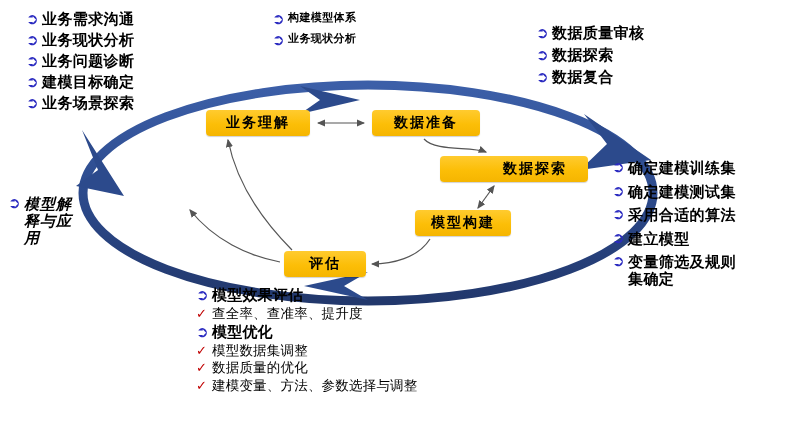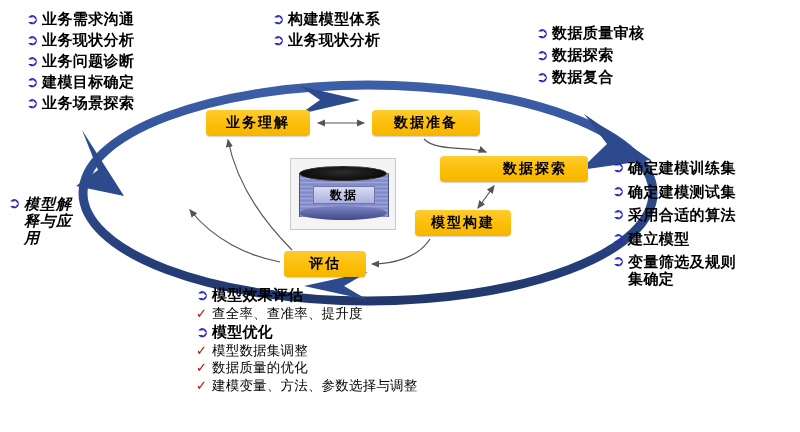--- a/index.html
+++ b/index.html
@@ -25,21 +25,21 @@
   }
   .bullet.check{color:#c00000;font-size:13px;}
   .litext{
     color:#000;
     font-weight:bold;
     white-space:pre-line;
   }
 
   .list-a .litext{font-size:15px;letter-spacing:.4px;}
   .list-a .li{margin-bottom:6px;}
-  .list-b .litext{font-size:15px;letter-spacing:.4px;}
+  .list-b .litext{font-size:11px;letter-spacing:.4px;}
   .list-b .li{margin-bottom:6px;}
   .list-c .litext{font-size:15px;letter-spacing:.4px;}
   .list-c .li{margin-bottom:7px;}
   .list-d .litext{font-size:15px;letter-spacing:1px;line-height:1.12;font-style:italic;}
   .list-e .litext{font-size:15px;letter-spacing:.4px;line-height:1.1;}
   .list-e .li{margin-bottom:7px;}
   .list-f .li{margin-bottom:4px;}
   .list-f .litext{font-size:14px;letter-spacing:.2px;}
   .list-f .li.strong .litext{font-size:15px;font-weight:bold;}
   .list-f .li.sub .litext{font-weight:normal;font-size:13.5px;}
@@ -148,28 +148,20 @@
 
     <line x1="478" y1="208" x2="494" y2="186" stroke="#555" stroke-width="1.2" marker-end="url(#ah)" marker-start="url(#ahb)"></line>
 
     <path d="M430,239 C418,258 392,264 372,264" fill="none" stroke="#555" stroke-width="1.2" marker-end="url(#ah)"></path>
 
     <path d="M280,262 C248,256 214,240 190,210" fill="none" stroke="#555" stroke-width="1.2" marker-end="url(#ah)"></path>
 
     <path d="M292,250 C268,226 238,190 228,140" fill="none" stroke="#555" stroke-width="1.2" marker-end="url(#ah)"></path>
   </svg>
 
-  <div class="db">
-    <div class="db-inner">
-      <div class="db-body"></div>
-      <div class="db-bottom"></div>
-      <div class="db-top"></div>
-      <div class="db-label">数据</div>
-    </div>
-  </div>
 
   <div class="obox" id="box-biz">业务理解</div>
   <div class="obox" id="box-prep">数据准备</div>
   <div class="obox" id="box-explore">数据探索</div>
   <div class="obox" id="box-model">模型构建</div>
   <div class="obox" id="box-eval">评估</div>
 
   <div class="list list-a">
     <div class="li">
       <span class="bullet">➲</span>

